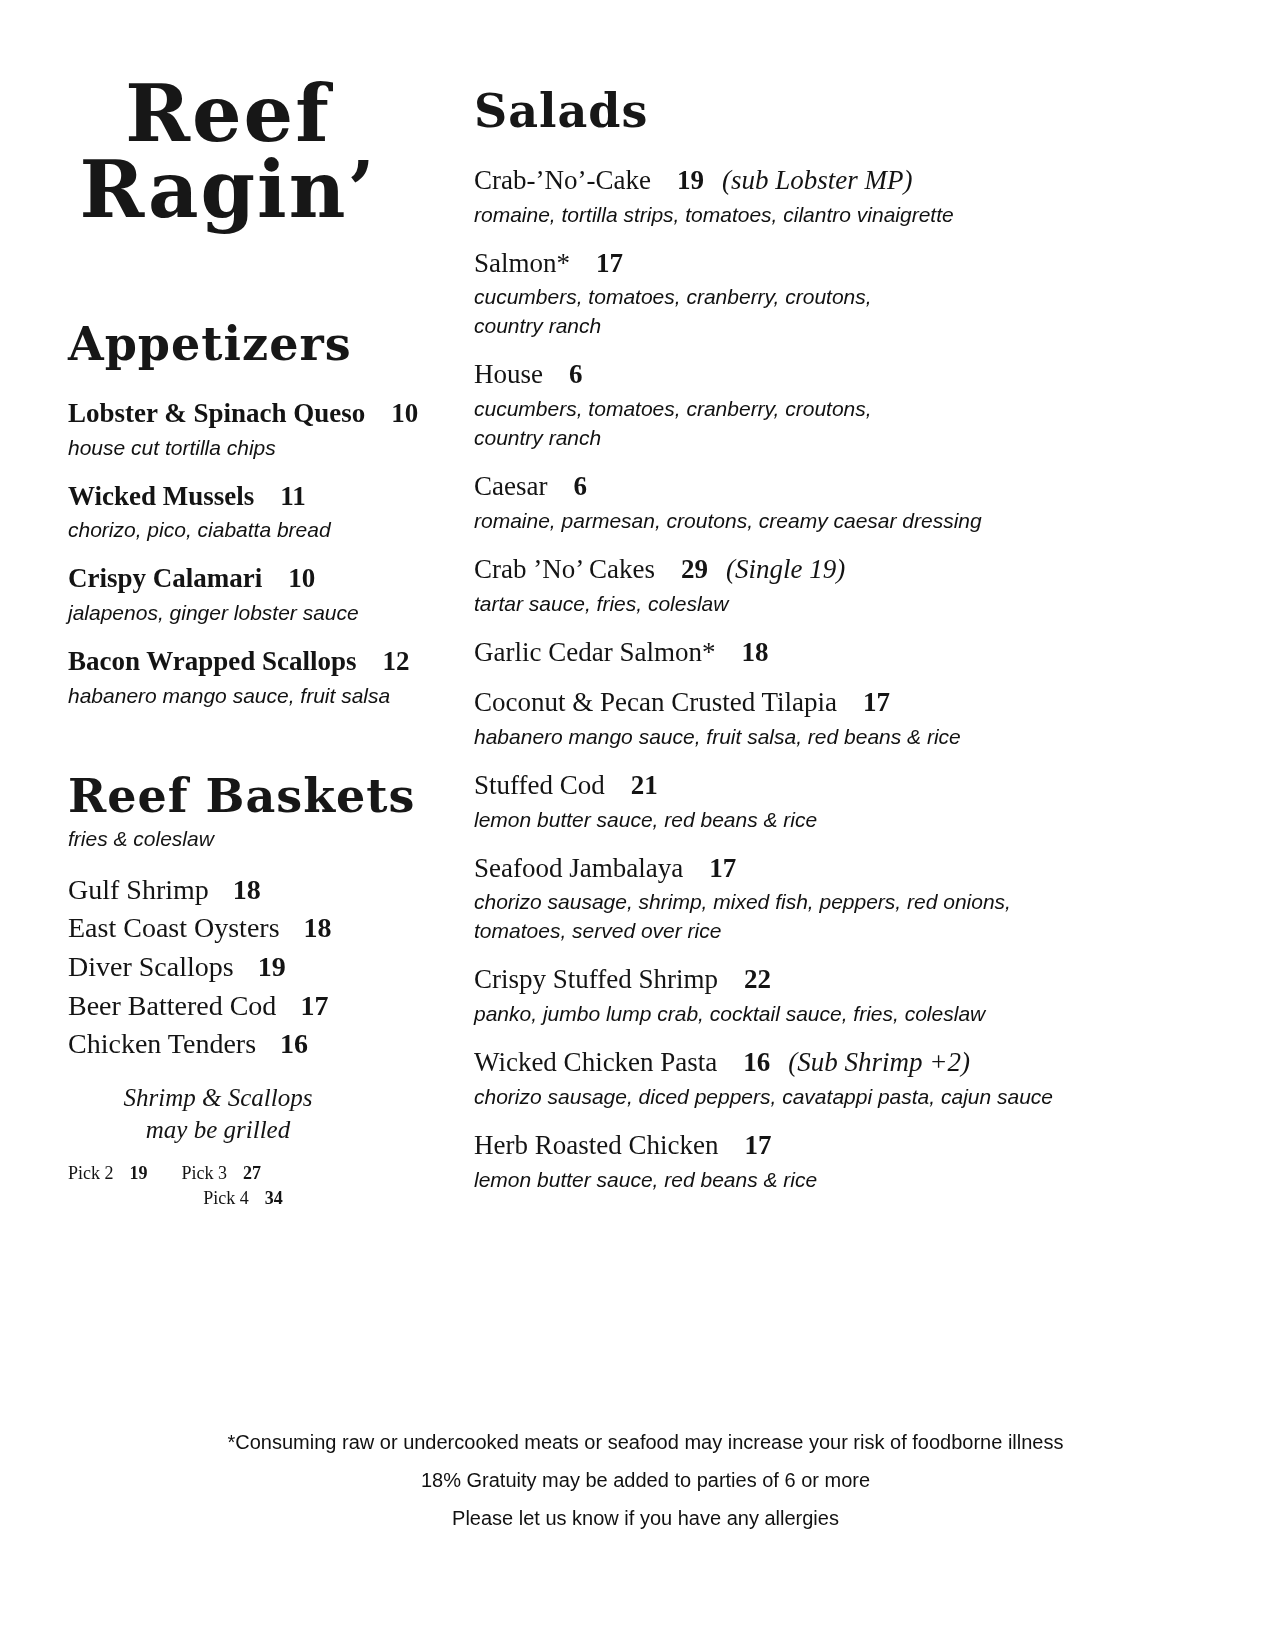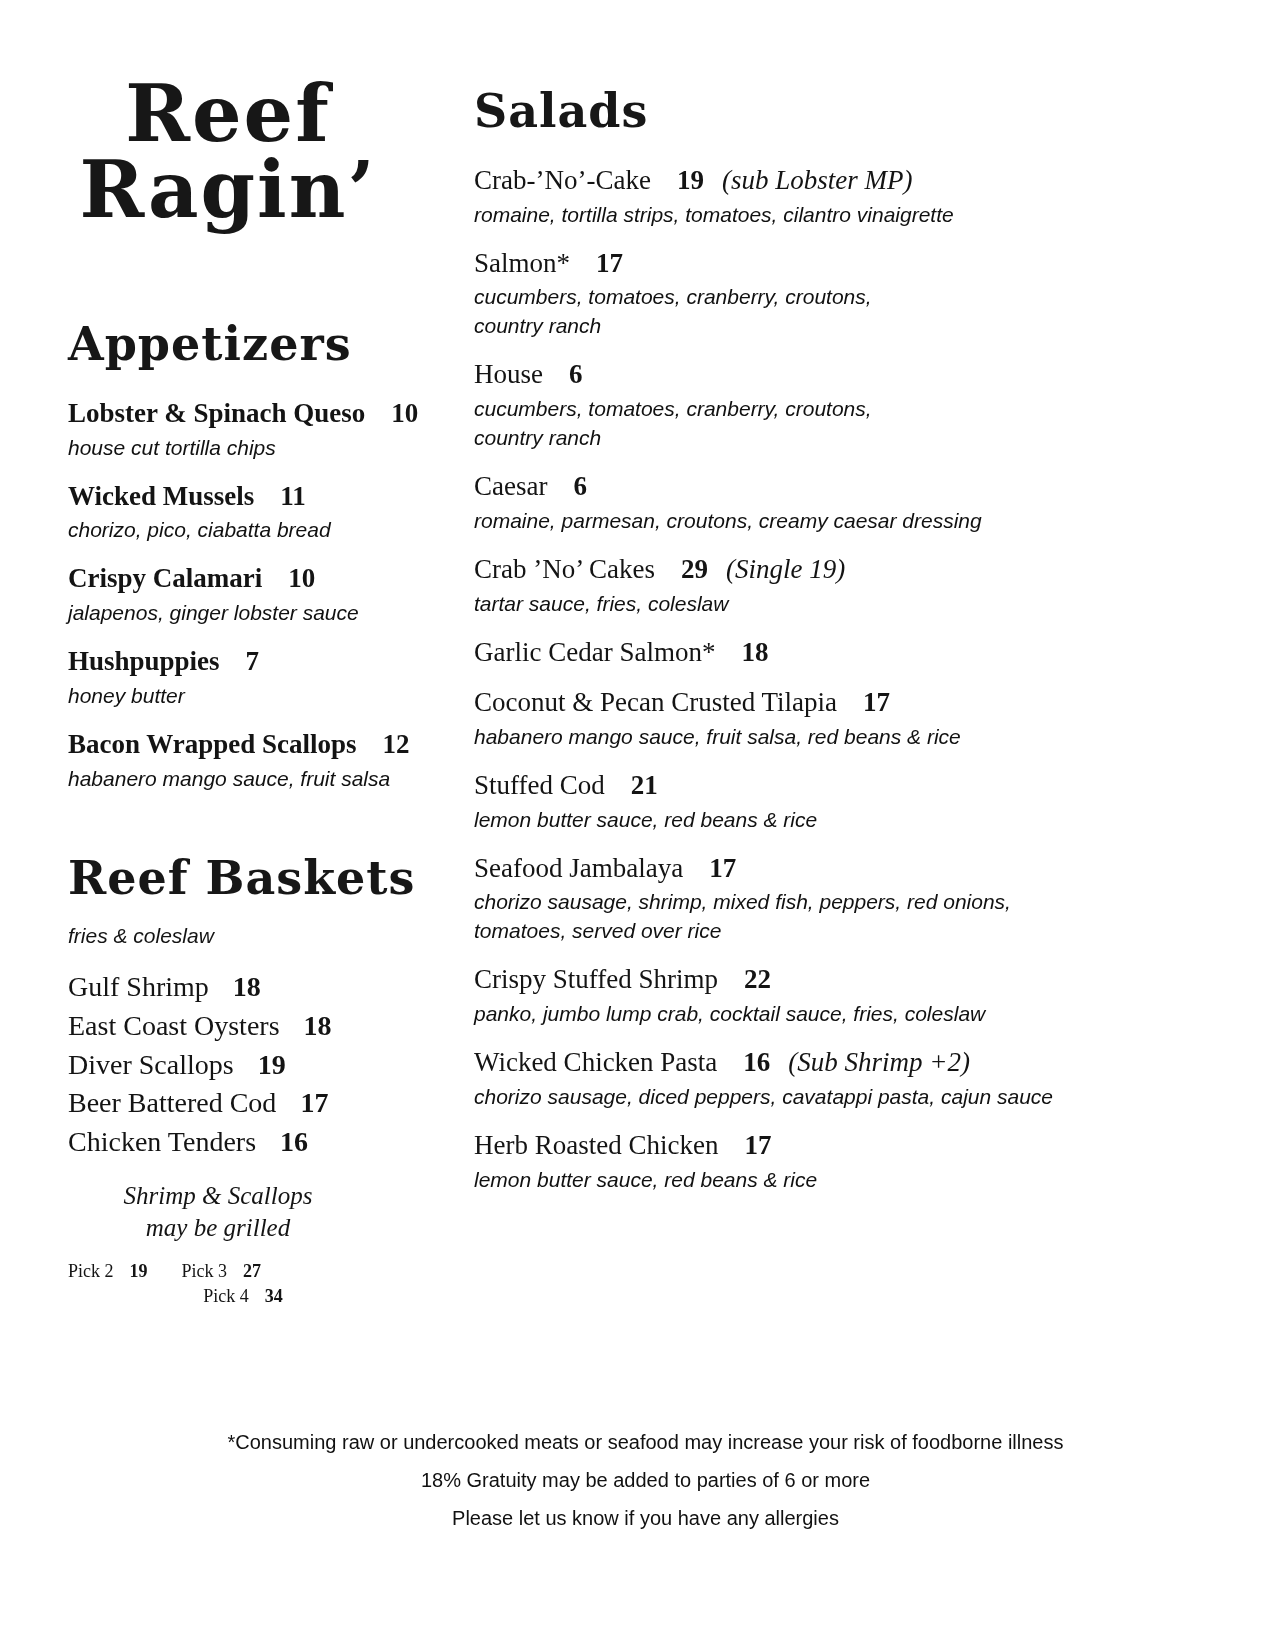--- a/index.html
+++ b/index.html
@@ -53,21 +53,21 @@
     font-style:italic;
     font-size:21px;
     line-height:1.38;
     margin-top:3px;
     white-space:pre-line;
     color:#111;
   }
 
   
   .baskets { margin-top:58px; }
-  .baskets .section-title { margin-bottom:19px; }
+  .baskets .section-title { margin-bottom:4px; }
   .baskets-note {
     font-family:"Liberation Sans", sans-serif;
     font-style:italic; font-size:21px; margin-bottom:20px;
   }
   .basket-item { font-size:28px; line-height:1.38; }
   .basket-item .price { margin-left:24px; }
   .grilled-note {
     font-style:italic; font-size:25px; line-height:1.3;
     text-align:center; width:240px; margin:18px 0 14px 30px;
   }
@@ -111,24 +111,20 @@
       </div>
       <div class="item">
         <div class="item-line"><span class="name name-bold">Wicked Mussels</span><span class="price">11</span></div>
         <div class="desc">chorizo, pico, ciabatta bread</div>
       </div>
       <div class="item">
         <div class="item-line"><span class="name name-bold">Crispy Calamari</span><span class="price">10</span></div>
         <div class="desc">jalapenos, ginger lobster sauce</div>
       </div>
       <div class="item">
-        <div class="item-line"><span class="name name-bold">Hushpuppies</span><span class="price">7</span></div>
-        <div class="desc">honey butter</div>
-      </div>
-      <div class="item">
         <div class="item-line"><span class="name name-bold">Bacon Wrapped Scallops</span><span class="price">12</span></div>
         <div class="desc">habanero mango sauce, fruit salsa</div>
       </div>
     </div>
 
     <div class="baskets">
       <div class="section-title">Reef Baskets</div>
       <div class="baskets-note">fries &amp; coleslaw</div>
 
       <div class="basket-item"><span class="name">Gulf Shrimp</span><span class="price">18</span></div>

